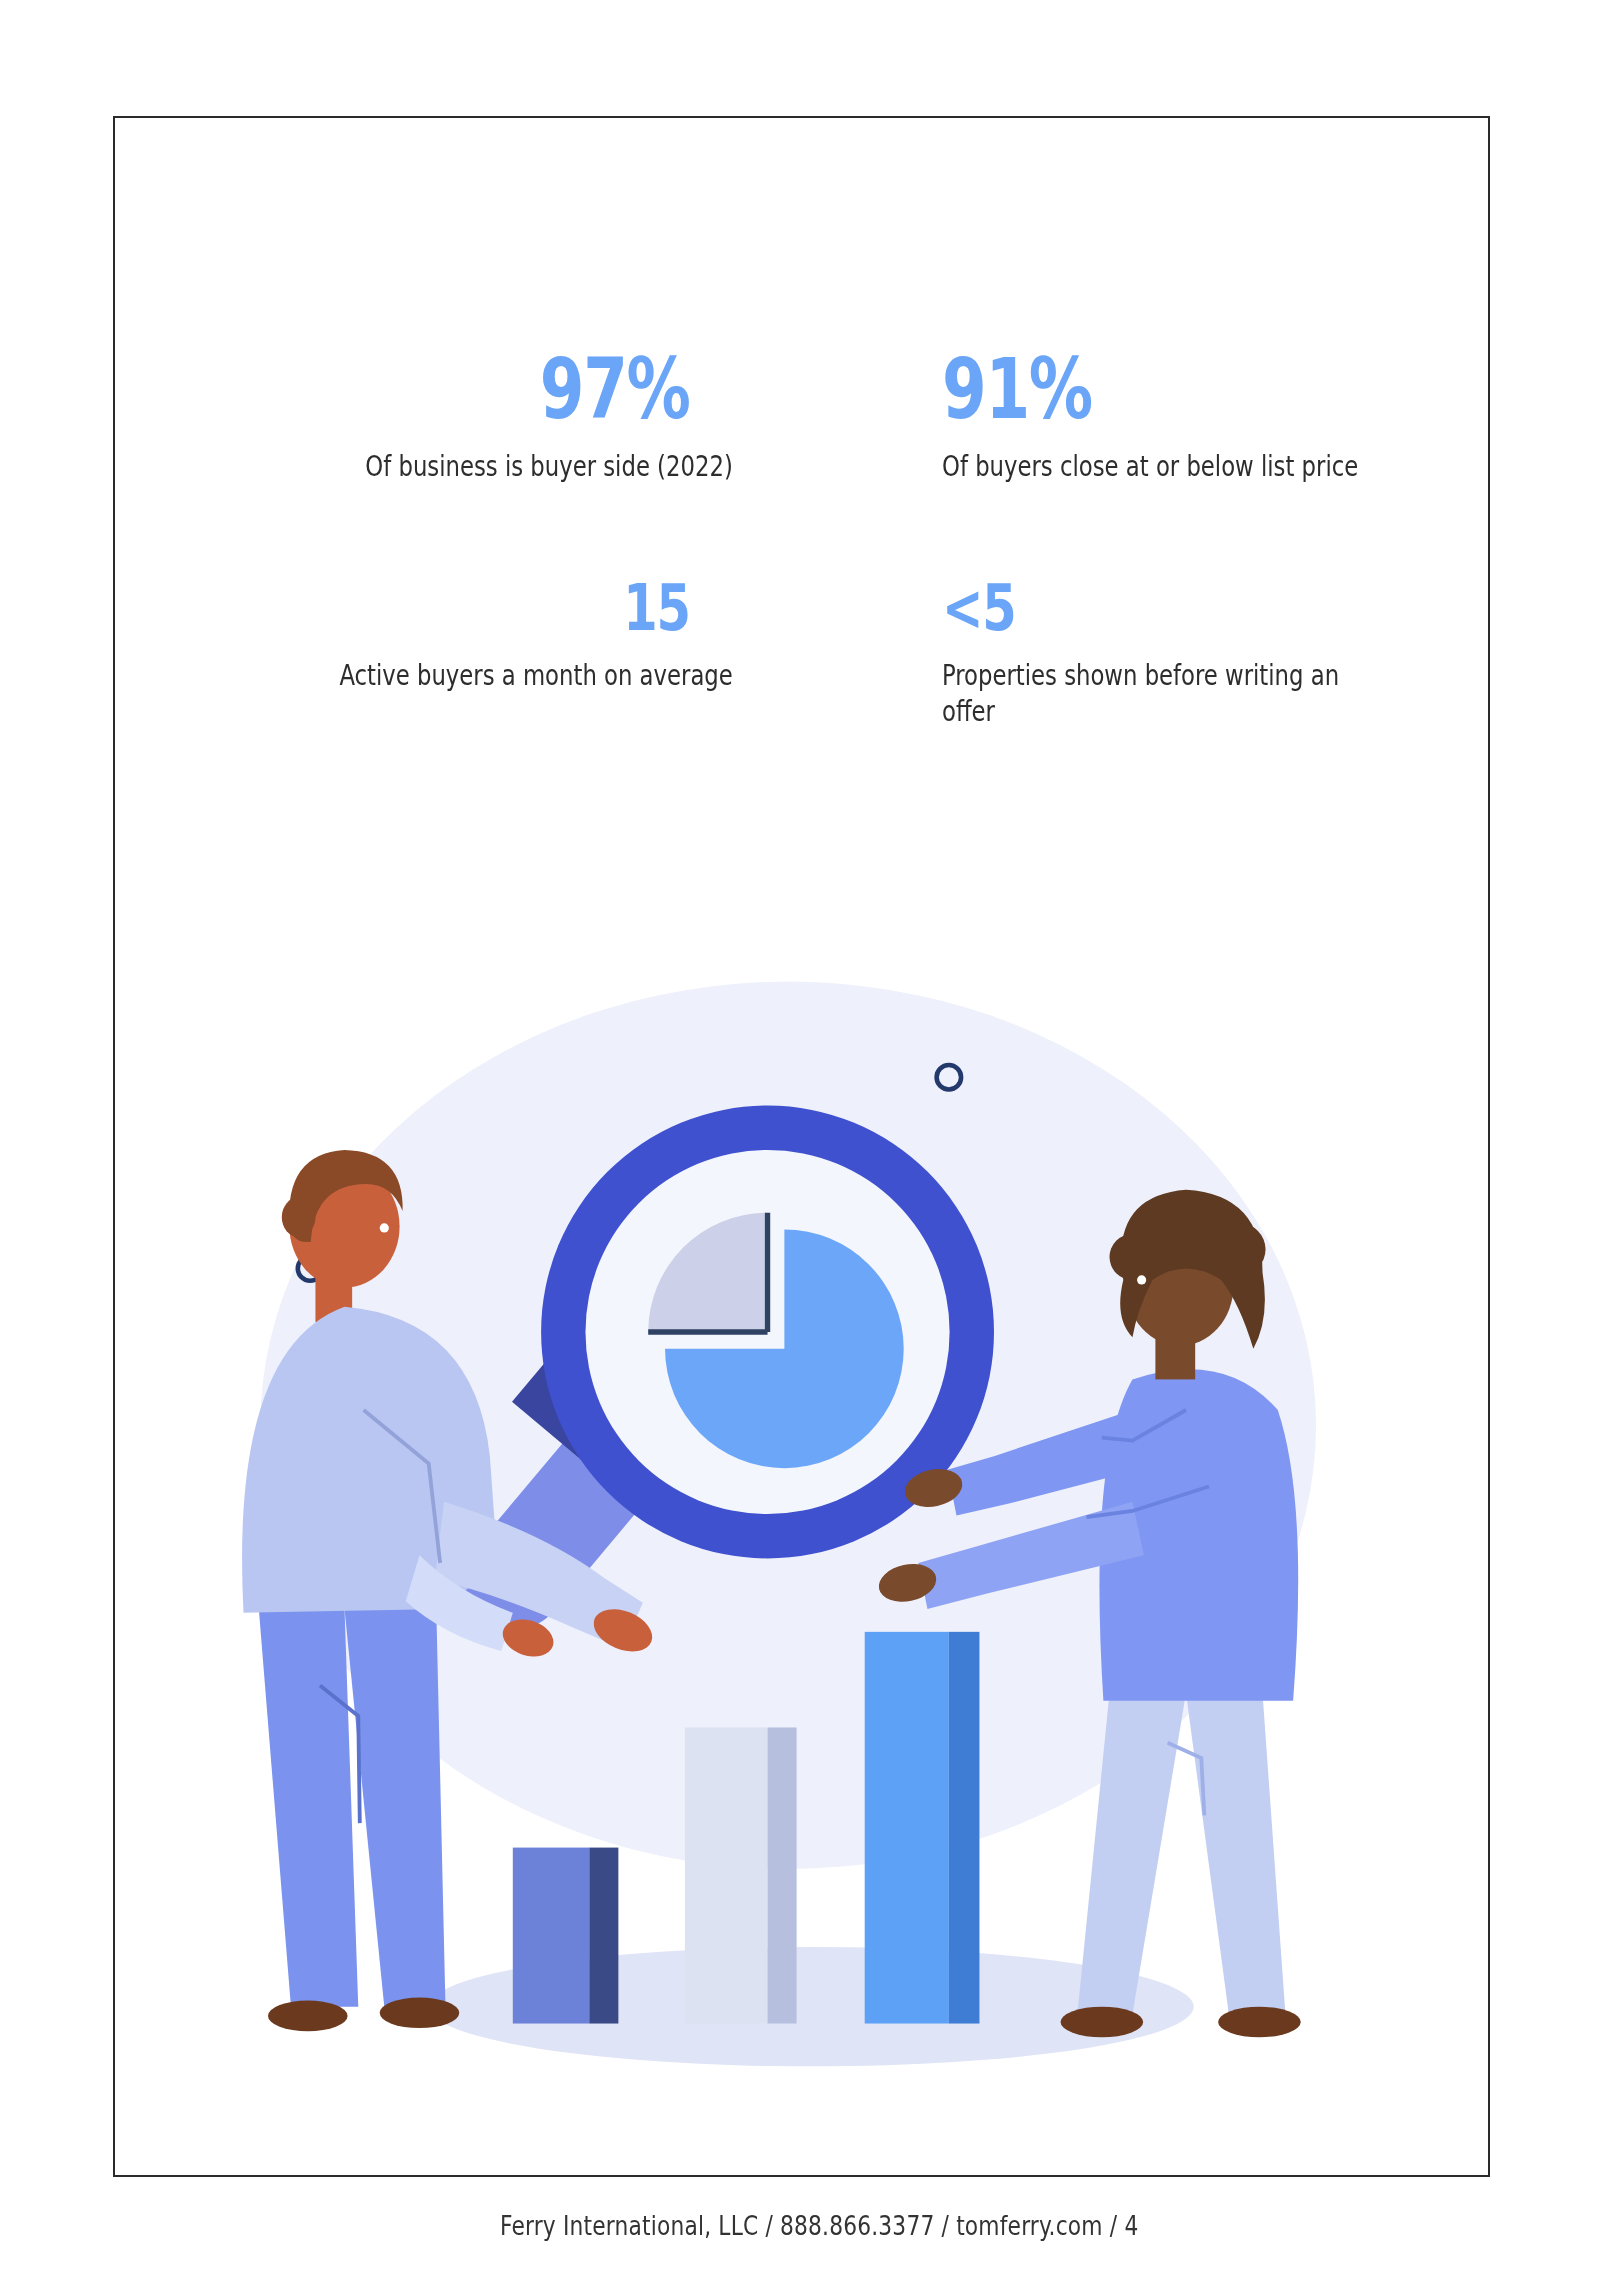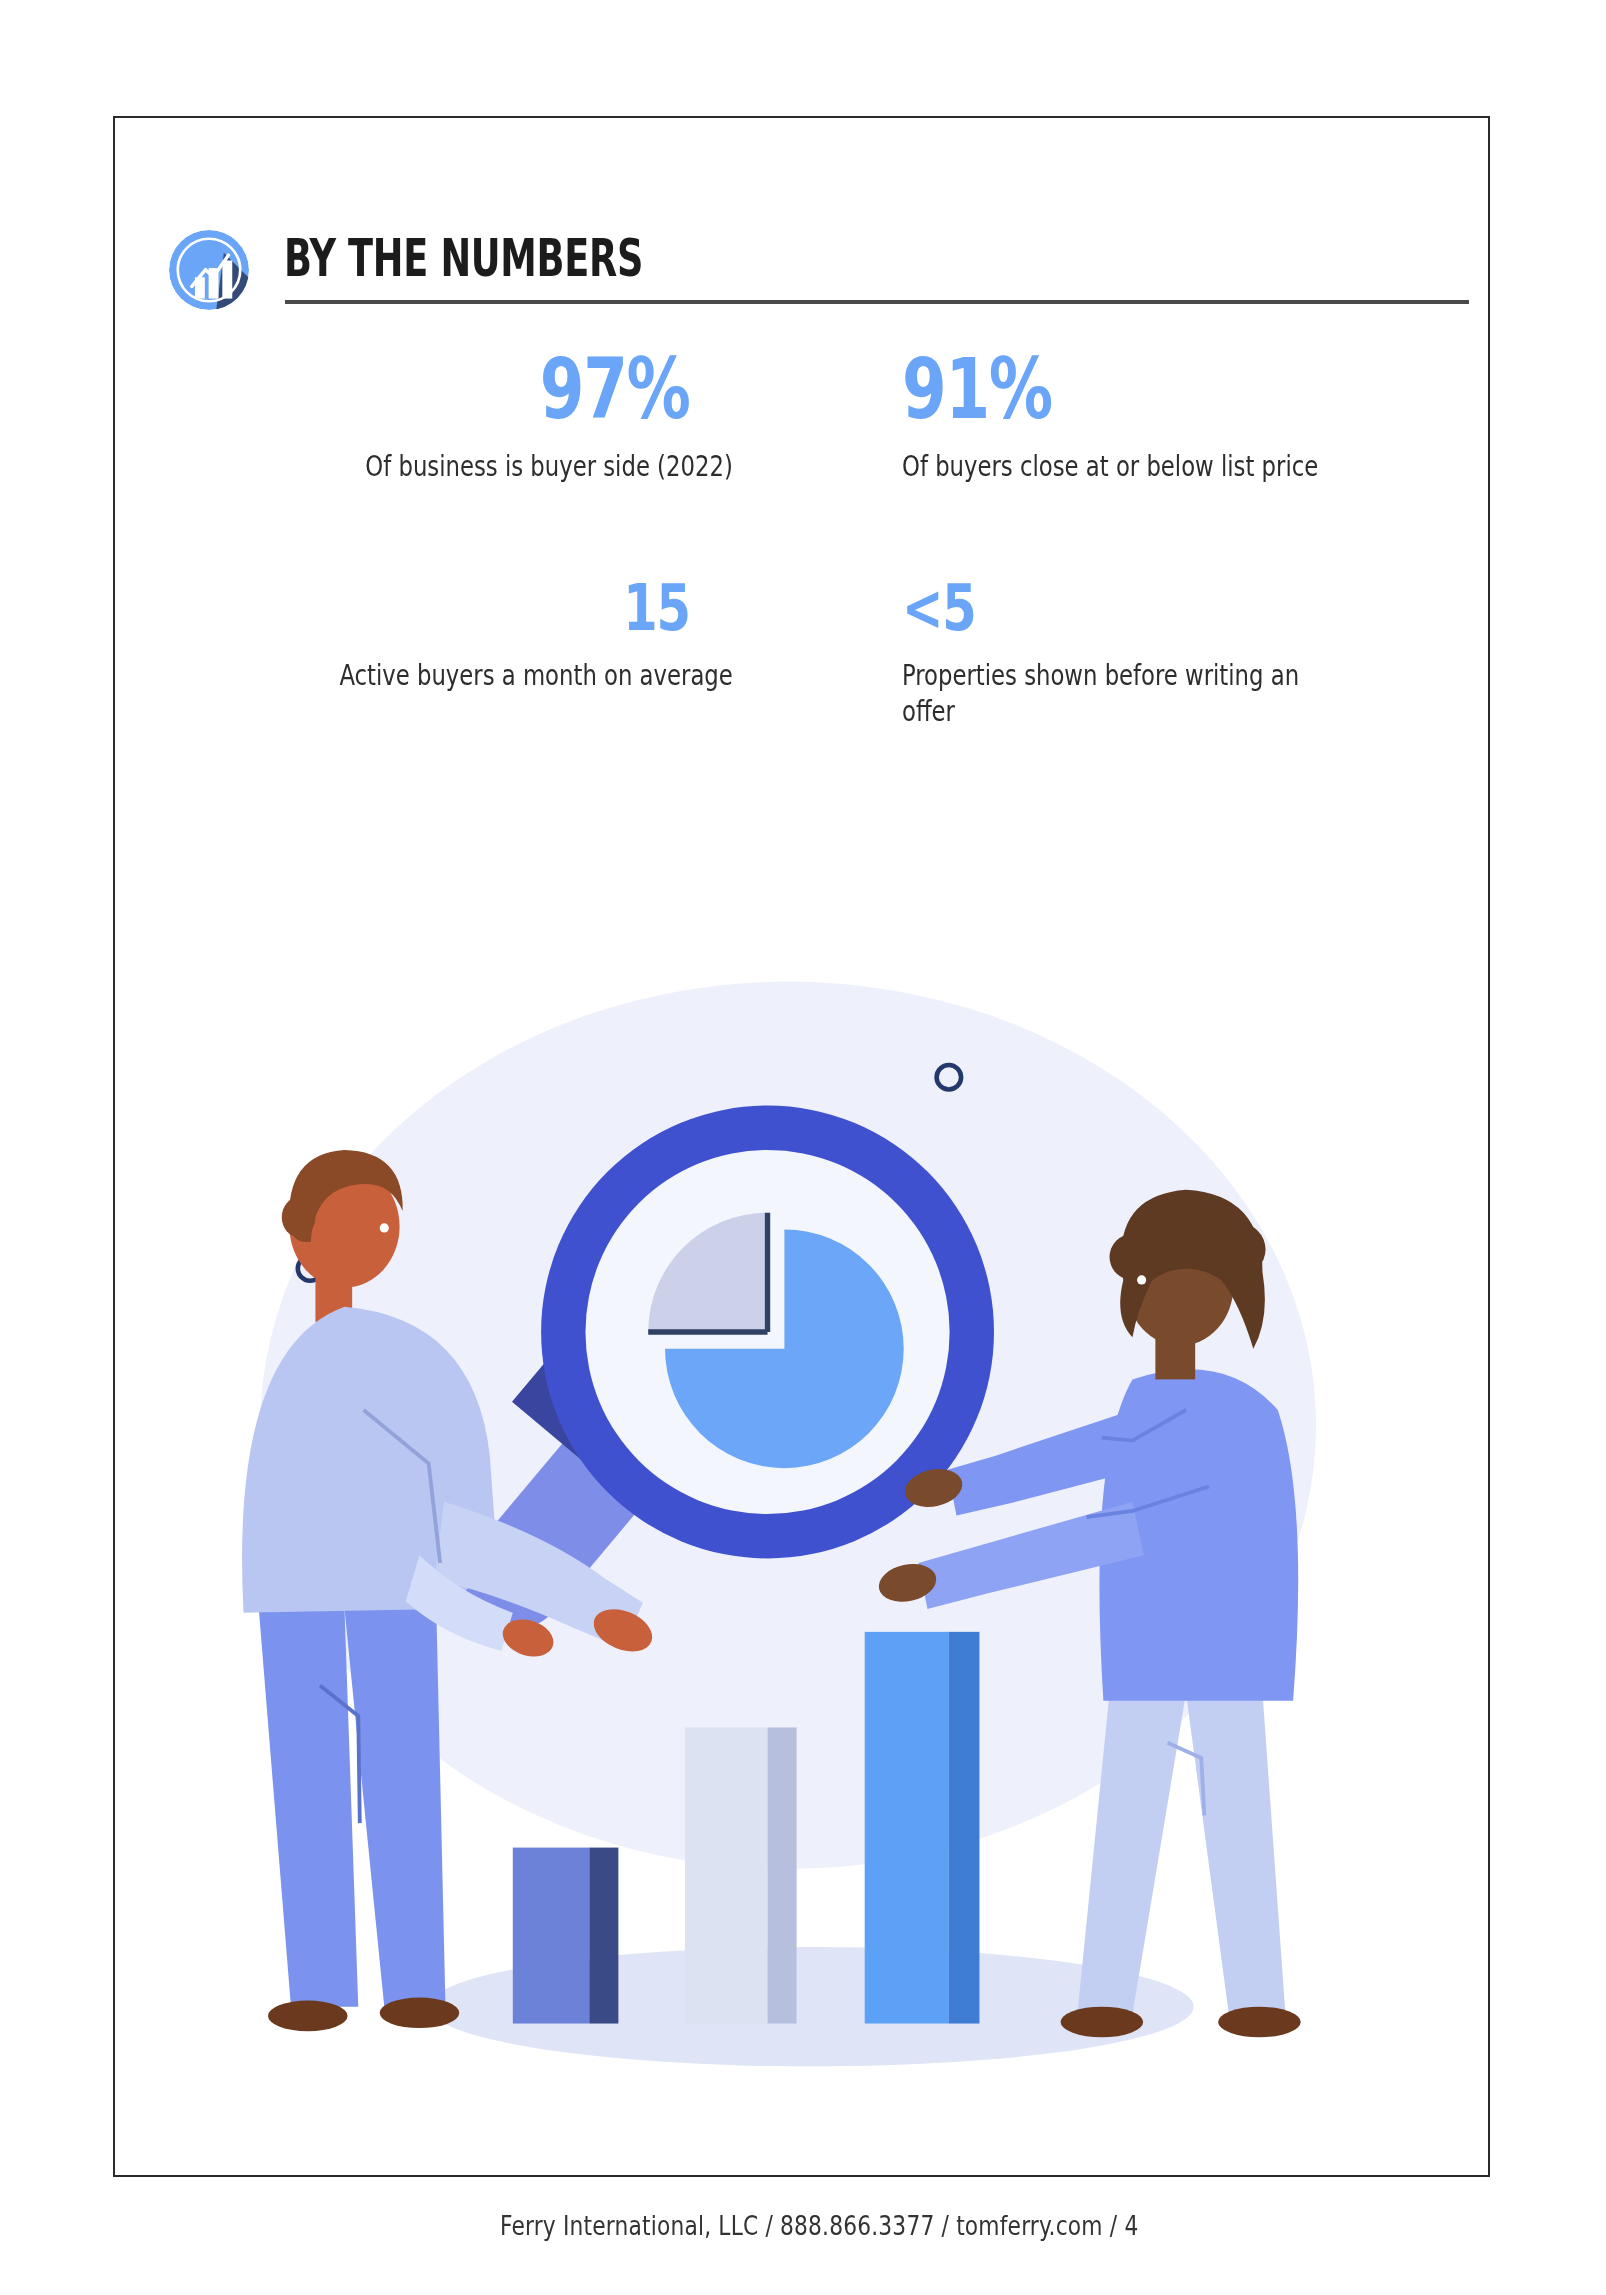--- a/index.html
+++ b/index.html
@@ -71,21 +71,21 @@
     position: absolute;
     left: 0px;
     top: 230px;
     width: 1377px;
   }
   .stat-cell {
     position: absolute;
     width: 474px;
   }
   .stat-cell.col-left  { left: 167px; text-align: right; }
-  .stat-cell.col-right { left: 787px; }
+  .stat-cell.col-right { left: 827px; }
   .stat-cell.row-top    { top: 0px; }
   .stat-cell.row-bottom { top: 228px; }
 
   .stat-value {
     font-family: "Liberation Sans Narrow", "DejaVu Sans Condensed", "Liberation Sans", sans-serif;
     font-size: 83px;
     font-weight: 700;
     color: #6aa5f7;
     line-height: 1;
     letter-spacing: -1.5px;
@@ -133,44 +133,20 @@
   #footer span {
     display: inline-block;
     transform: scaleX(0.93);
   }
 </style>
 </head>
 <body>
 
 <div id="page-frame">
 
-  <div id="header-row">
-
-    <div id="header-icon">
-      <svg viewBox="0 0 105 105" width="80" height="80">
-        <defs>
-          <clipPath id="circClip">
-              <circle cx="52.5" cy="52.5" r="52.5"></circle>
-            </clipPath>
-        </defs>
-        <g clip-path="url(#circClip)">
-          <circle cx="52.5" cy="52.5" r="52.5" fill="#6aa5f7"></circle>
-          <path d="M 72 30 L 120 78 L 120 120 L 60 120 Z" fill="#2a3b63" opacity="0.85"></path>
-          <circle cx="52.5" cy="52.5" r="41" fill="none" stroke="#ffffff" stroke-width="3.5"></circle>
-          <rect x="34" y="62" width="13" height="28" fill="#ffffff"></rect>
-          <rect x="52" y="50" width="13" height="40" fill="#ffffff"></rect>
-          <rect x="70" y="40" width="13" height="50" fill="#ffffff"></rect>
-          <polyline points="30,74 48,52 58,62 78,33" fill="none" stroke="#ffffff" stroke-width="4.5" stroke-linecap="round" stroke-linejoin="round"></polyline>
-        </g>
-      </svg>
-    </div>
-
-    <div id="header-title">BY THE NUMBERS</div>
-    <div id="header-rule"></div>
-  </div>
 
   <div id="stats-grid">
 
     <div class="stat-cell col-left row-top">
       <div class="stat-value">97%</div>
       <div class="stat-label">Of business is buyer side (2022)</div>
     </div>
 
     <div class="stat-cell col-right row-top">
       <div class="stat-value">91%</div>

